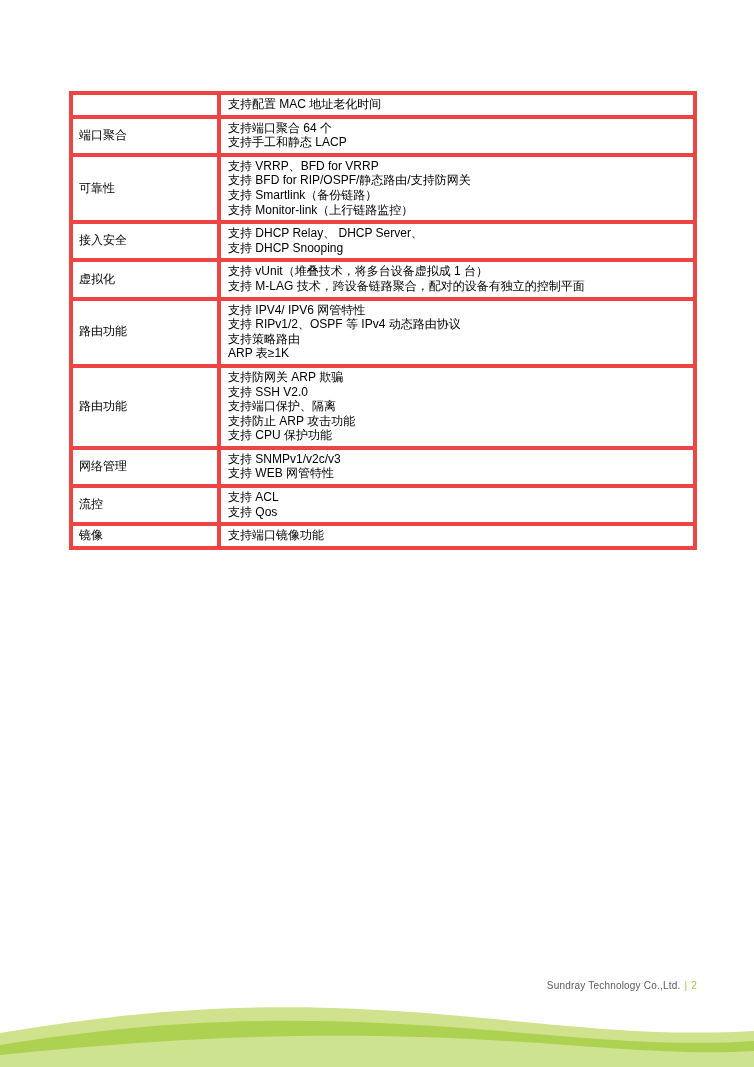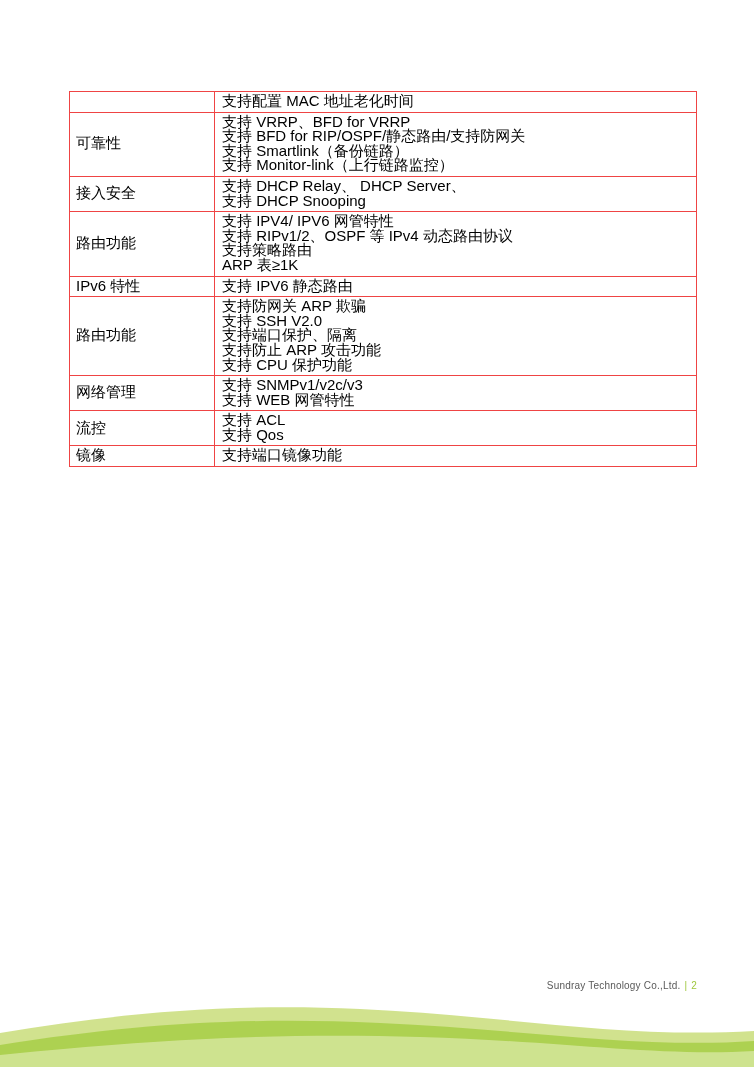--- a/index.html
+++ b/index.html
@@ -22,24 +22,24 @@
   }
   .spec-table {
     position: absolute;
     left: 69px;
     top: 91px;
     width: 628px;
     border-collapse: collapse;
     table-layout: fixed;
   }
   .spec-table td {
-    border: 1px solid #ef4444;
+    border: 4px solid #ef4444;
     padding: 2px 4px 3px 4px;
     vertical-align: middle;
-    font-size: 15px;
+    font-size: 12px;
     line-height: 14.6px;
     color: #000000;
     margin-left: 44px;
   }
   .spec-table td.label {
     width: 134px;
     padding-left: 6px;
     font-family: "Liberation Sans", sans-serif;
   }
   .spec-table td.value {
@@ -82,48 +82,56 @@
 
   <table class="spec-table">
     <tbody>
       <tr>
         <td class="label"></td>
         <td class="value">
           <span class="ln">支持配置 MAC 地址老化时间</span>
         </td>
       </tr>
       <tr>
+        <td class="label">端口聚合</td>
+        <td class="value">
+          <span class="ln">支持端口聚合 64 个</span>
+          <span class="ln">支持手工和静态 LACP</span>
+        </td>
+      </tr>
+      <tr>
         <td class="label">可靠性</td>
         <td class="value">
           <span class="ln">支持 VRRP、BFD for VRRP</span>
           <span class="ln">支持 BFD for RIP/OSPF/静态路由/支持防网关</span>
           <span class="ln">支持 Smartlink（备份链路）</span>
           <span class="ln">支持 Monitor-link（上行链路监控）</span>
         </td>
       </tr>
       <tr>
         <td class="label">接入安全</td>
         <td class="value">
           <span class="ln">支持 DHCP Relay、 DHCP Server、</span>
           <span class="ln">支持 DHCP Snooping</span>
         </td>
       </tr>
       <tr>
+        <td class="label">虚拟化</td>
+        <td class="value">
+          <span class="ln">支持 vUnit（堆叠技术，将多台设备虚拟成 1 台）</span>
+          <span class="ln">支持 M-LAG 技术，跨设备链路聚合，配对的设备有独立的控制平面</span>
+        </td>
+      </tr>
+      <tr>
         <td class="label">路由功能</td>
         <td class="value">
           <span class="ln">支持 IPV4/ IPV6 网管特性</span>
           <span class="ln">支持 RIPv1/2、OSPF 等 IPv4 动态路由协议</span>
           <span class="ln">支持策略路由</span>
           <span class="ln">ARP 表≥1K</span>
-        </td>
-      </tr>
-      <tr>
-        <td class="label">IPv6 特性</td>
-        <td class="value">
-          <span class="ln">支持 IPV6 静态路由</span>
         </td>
       </tr>
       <tr>
         <td class="label">路由功能</td>
         <td class="value">
           <span class="ln">支持防网关 ARP 欺骗</span>
           <span class="ln">支持 SSH V2.0</span>
           <span class="ln">支持端口保护、隔离</span>
           <span class="ln">支持防止 ARP 攻击功能</span>
           <span class="ln">支持 CPU 保护功能</span>

